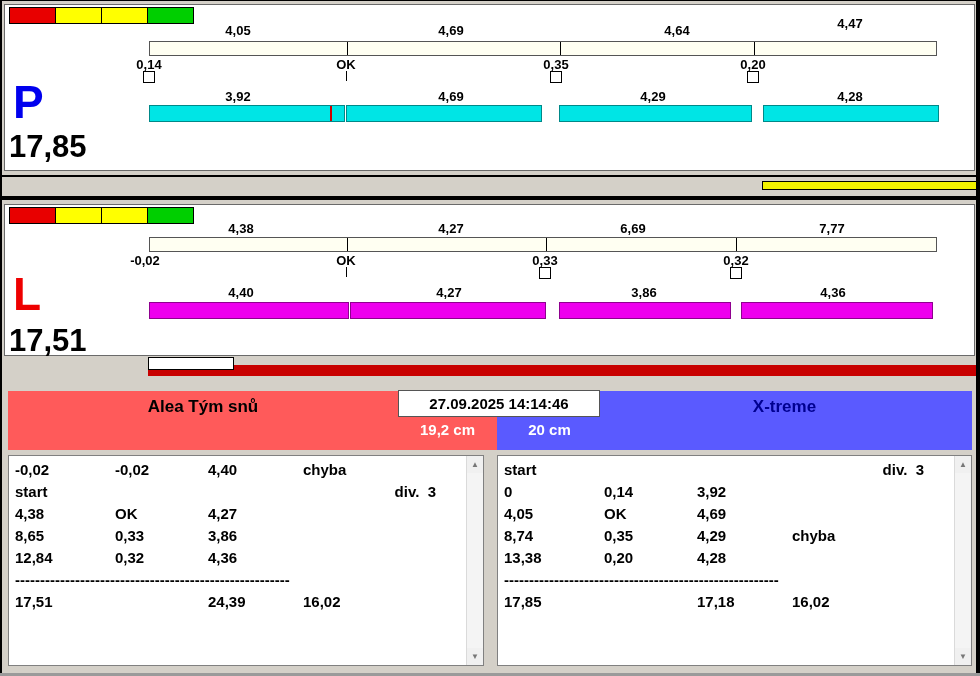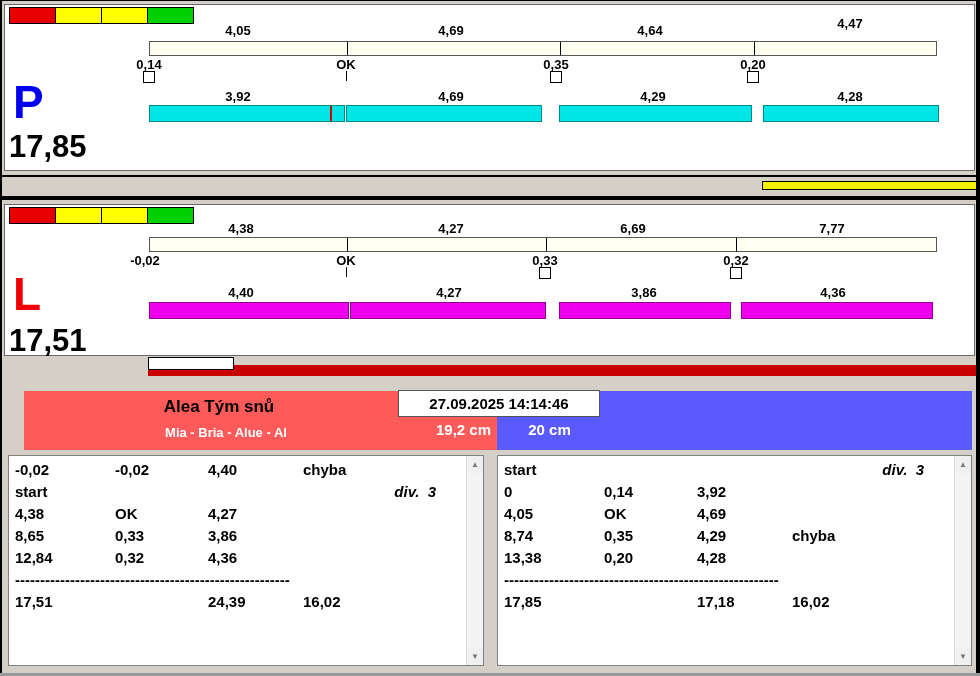--- a/index.html
+++ b/index.html
@@ -34,39 +34,39 @@
   .lane-total  { position:absolute; left:4px; font-size:31px; font-weight:bold; color:#000; line-height:1; }
 
   
   .hline { position:absolute; left:0; width:980px; background:#000; }
   .ybar  { position:absolute; background:var(--divider-yellow,#f2f200); border:1px solid #000; }
   .progress-red   { position:absolute; background:var(--progress-red,#c80000); z-index:1; }
   .progress-white { position:absolute; background:#fff; border:1px solid #000; z-index:2; }
 
   
   .team-header { position:absolute; top:391px; height:59px; }
-  .th-left  { left:24px;  width:489px; background:var(--team-left-bg,#ff5a5a);padding-left:8px; }
+  .th-left  { left:8px;  width:489px; background:var(--team-left-bg,#ff5a5a);padding-left:8px; }
   .th-right { left:497px; width:475px; background:var(--team-right-bg,#5a5aff); }
   .team-name { position:absolute; top:6px; font-size:17px; font-weight:bold; text-align:center; color:#000; white-space:nowrap; }
   .th-right .team-name { color:#000090; }
   .team-members { position:absolute; top:34px; font-size:13px; font-weight:bold; text-align:center; color:#fff; white-space:nowrap; }
   .jump-height { position:absolute; top:30px; font-size:15px; font-weight:bold; text-align:center; color:#fff; white-space:nowrap; }
   .datetime-box { position:absolute; left:398px; top:390px; width:202px; height:27px; background:#fff;
     border:1px solid #555; z-index:3; text-align:center; line-height:25px; font-size:15px; font-weight:bold; color:#000; }
 
   .log { position:absolute; top:455px; height:211px; background:#fff; border:1px solid #808080; }
   .log-left  { left:8px;  width:476px; }
   .log-right { left:497px; width:475px; }
   .log-content { position:absolute; left:0; right:17px; top:3px; bottom:0; padding-left:6px;
     font-size:15px; font-weight:bold; color:#000; overflow:hidden; }
   .log-row { display:flex; height:22px; line-height:22px; }
   .log-row.sep { display:block; white-space:nowrap; overflow:hidden; }
   .c { white-space:pre; }
   .c0 { width:100px; } .c1 { width:93px; } .c2 { width:95px; } .c3 { width:90px; }
-  .c4 { flex:1; text-align:right; padding-right:30px;font-style:italic; }
+  .c4 { flex:1; text-align:right; padding-right:30px; }
 
   .scrollbar { position:absolute; top:0; right:0; bottom:0; width:17px; background:#f4f4f4; border-left:1px solid #dadada; }
   .sb-btn { position:absolute; left:0; right:0; height:17px; background:#f0f0f0; color:#777;
     font-size:8px; text-align:center; line-height:17px; }
   .sb-btn.down { bottom:0; }
 </style>
 </head>
 <body>
 
 <div class="edge" style="left:0;top:0;width:2px;height:676px;background:#000"></div>
@@ -77,21 +77,21 @@
 <div class="lane-panel" style="top:4px;height:167px">
   <div class="traffic" style="top:2px">
     <span class="seg s-red"></span>
     <span class="seg s-yel"></span>
     <span class="seg s-yel"></span>
     <span class="seg s-grn"></span>
   </div>
 
   <span class="num" style="left:183px;top:18px">4,05</span>
   <span class="num" style="left:396px;top:18px">4,69</span>
-  <span class="num" style="left:595px;top:18px">4,64</span>
+  <span class="num" style="left:622px;top:18px">4,64</span>
   <span class="num" style="left:795px;top:11px">4,47</span>
 
   <div class="cream" style="left:144px;top:36px;width:788px">
     <i class="tick" style="left:197px"></i>
     <i class="tick" style="left:410px"></i>
     <i class="tick" style="left:604px"></i>
   </div>
 
   <span class="num" style="left:94px;top:52px">0,14</span>
   <span class="num" style="left:291px;top:52px">OK</span>
@@ -163,26 +163,26 @@
 
   <div class="lane-letter" style="top:66px;color:var(--lane-l,#ee0000)">L</div>
   <div class="lane-total" style="top:120px">17,51</div>
 </div>
 
 <div class="progress-red" style="left:148px;top:365px;width:828px;height:11px"></div>
 <div class="progress-white" style="left:148px;top:357px;width:86px;height:13px"></div>
 
 <div class="team-header th-left">
   <div class="team-name" style="left:0;width:390px">Alea Tým snů</div>
-  <div class="team-members" style="left:0;width:404px">Mia - Bria - Alue - Al</div>
   <div class="jump-height" style="left:390px;width:99px">19,2 cm</div>
 </div>
 
 <div class="team-header th-right">
   <div class="jump-height" style="left:5px;width:95px">20 cm</div>
+  <div class="team-name" style="left:100px;width:375px">X-treme</div>
 </div>
 
 <div class="datetime-box">27.09.2025 14:14:46</div>
 
 <div class="log log-left">
   <div class="log-content">
       <div class="log-row">
         <span class="c c0">-0,02</span>
         <span class="c c1">-0,02</span>
         <span class="c c2">4,40</span>

